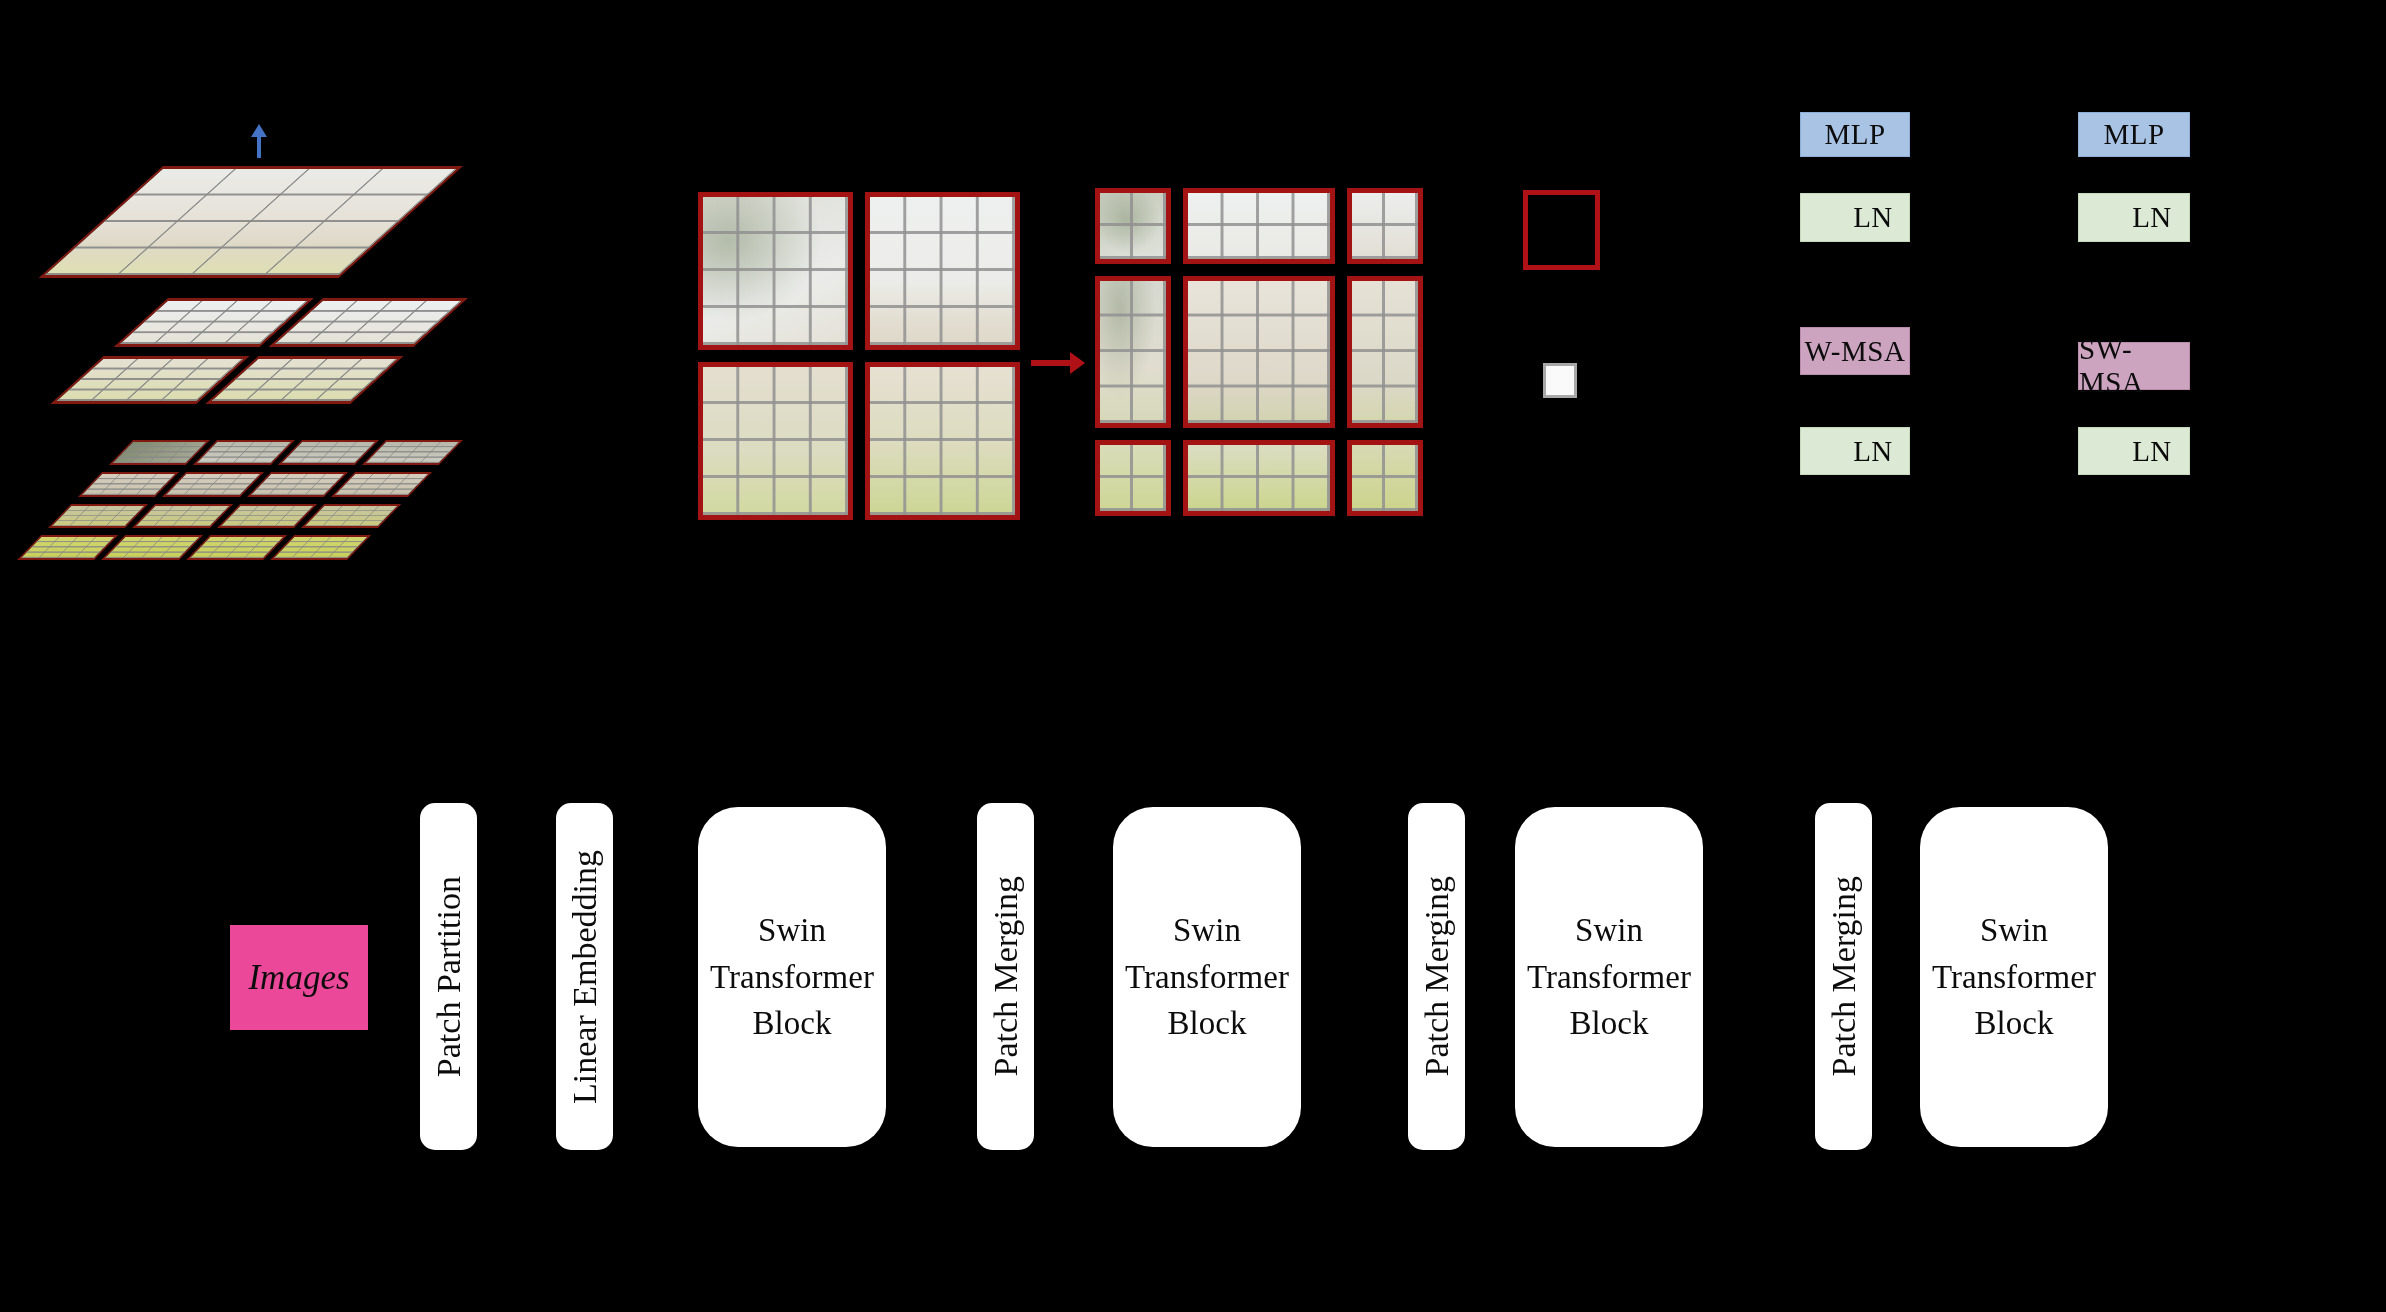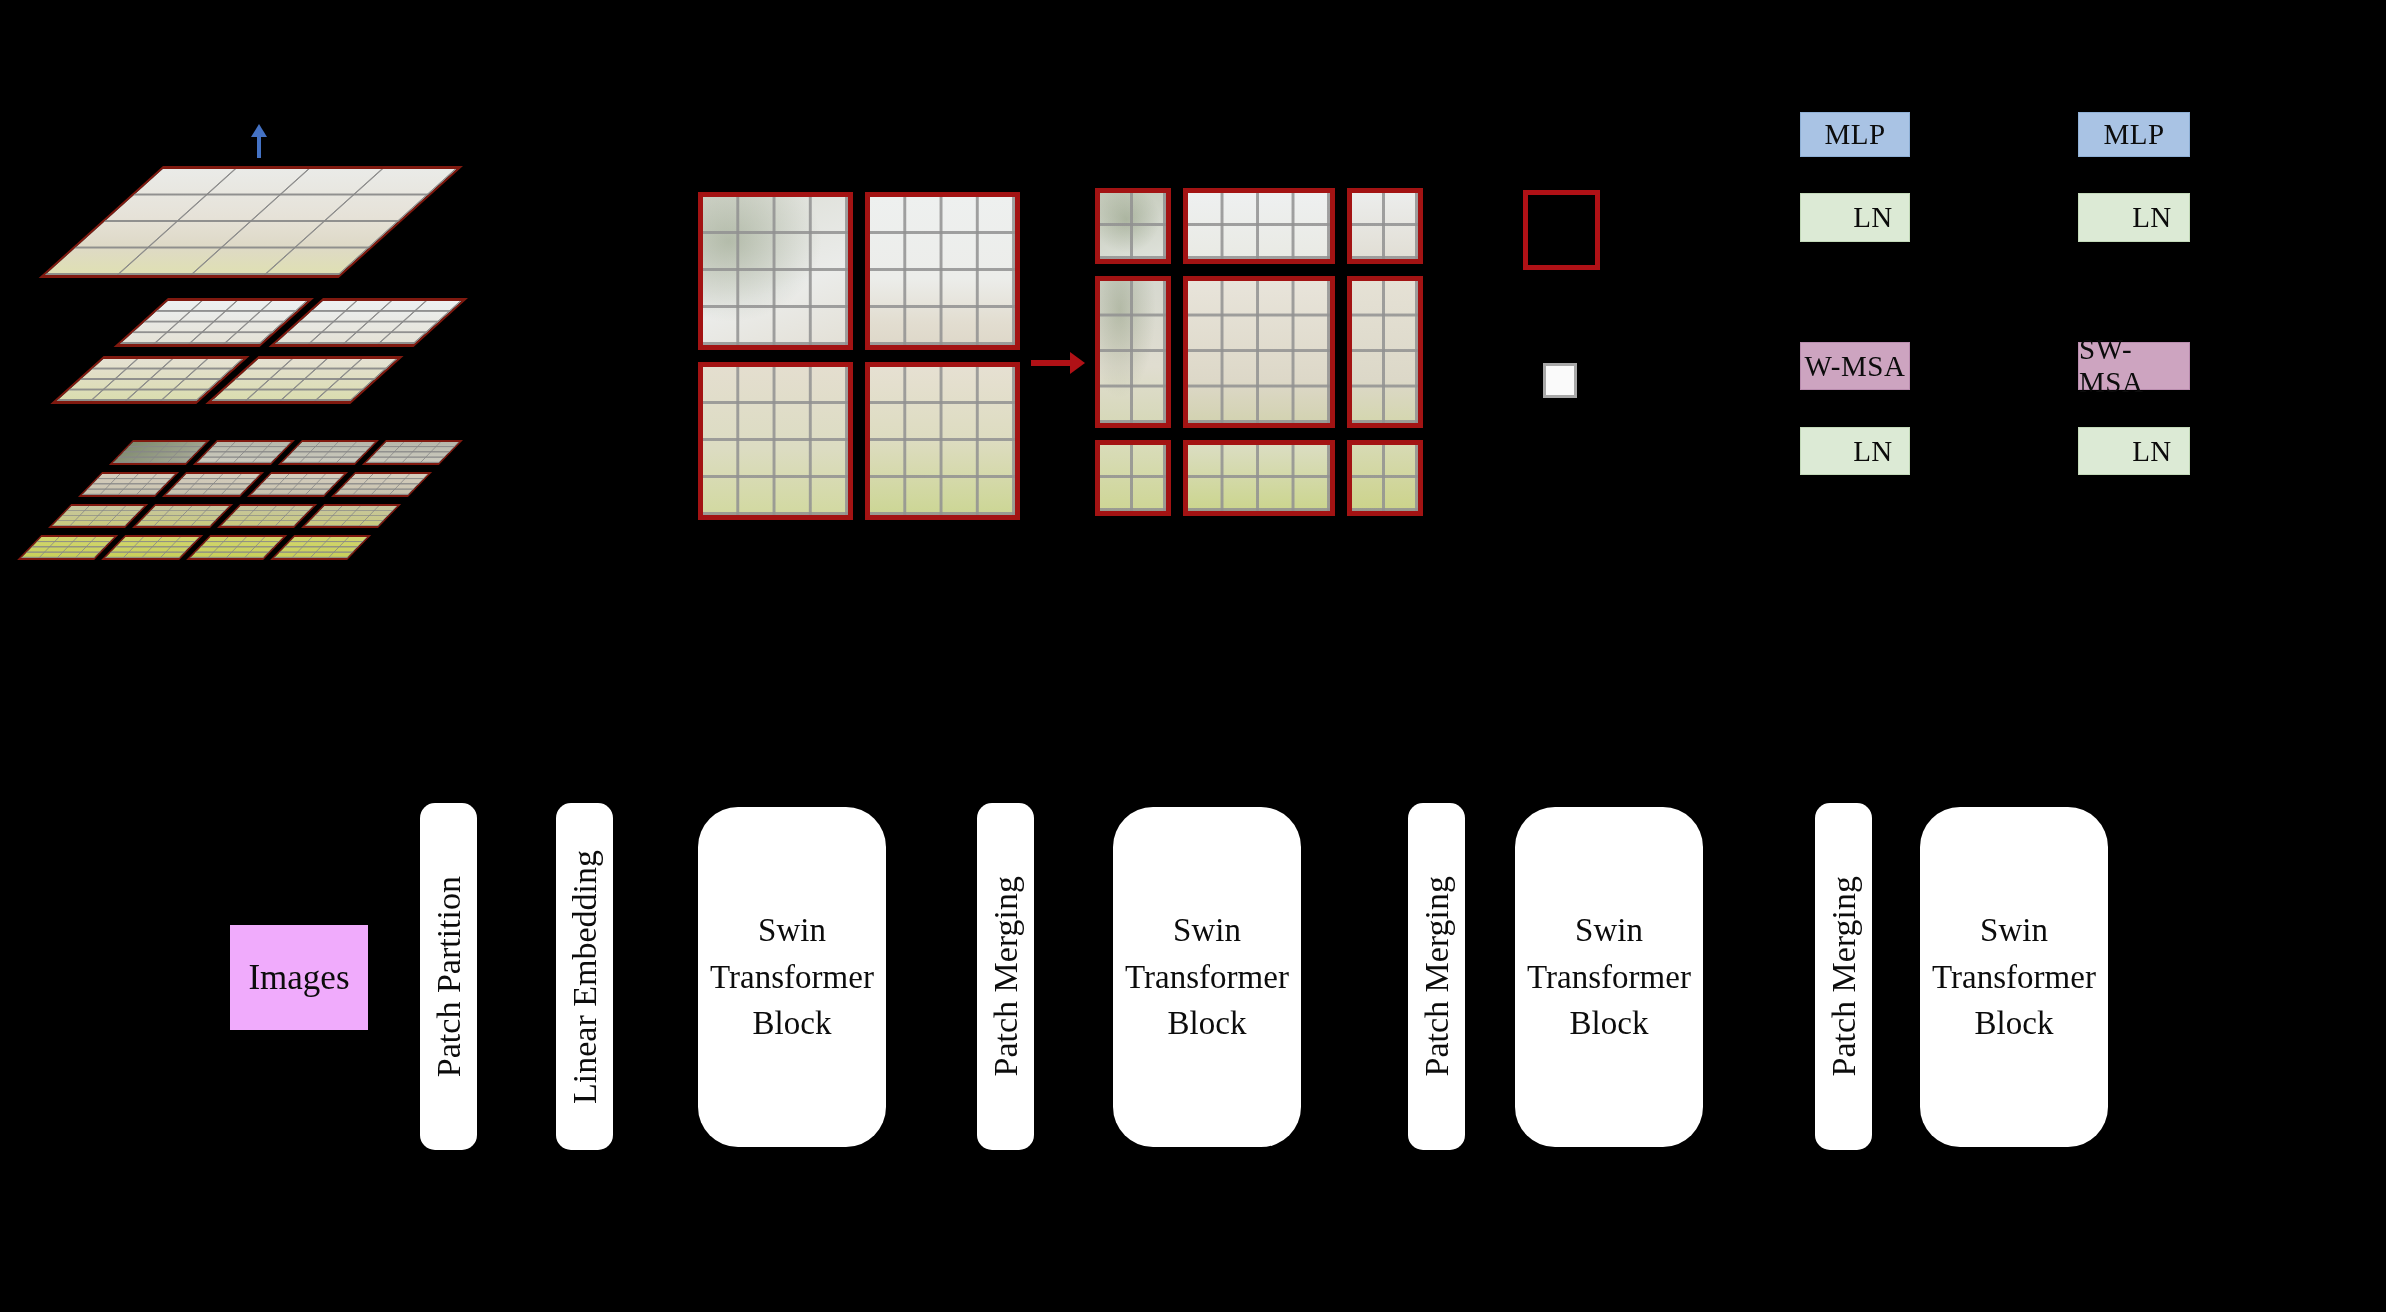--- a/index.html
+++ b/index.html
@@ -64,22 +64,22 @@
   
   #legend-window{position:absolute;left:1523px;top:190px;width:67px;height:70px;border:5px solid #b01116;}
   #legend-patch{position:absolute;left:1543px;top:363px;width:28px;height:29px;background:#fafafa;border:3px solid #a8a8a8;}
   
   .bd-box{position:absolute;display:flex;align-items:center;justify-content:center;
           font-size:29px;letter-spacing:.5px;box-sizing:border-box;}
   .mlp{background:#a9c3e4;border:1px solid #8fb0d6;}
   .lnb{background:#dcead5;border:1px solid #c3d9b9;padding-left:36px;}
   .msa{background:#cda4c0;border:1px solid #b98cae;}
   
-  .images-box{position:absolute;left:230px;top:925px;width:138px;height:105px;background:#f0abfc;
-              display:flex;align-items:center;justify-content:center;font-size:35px;}
+  .images-box{position:absolute;left:230px;top:925px;width:138px;height:105px;background:#ec4899;
+              display:flex;align-items:center;justify-content:center;font-size:35px;font-style:italic;}
   .thin-box{position:absolute;top:803px;width:57px;height:347px;background:#fff;border-radius:15px;
             display:flex;align-items:center;justify-content:center;}
   .thin-box .vtext{writing-mode:vertical-rl;transform:rotate(180deg);font-size:34px;white-space:nowrap;}
   .block-box{position:absolute;top:807px;width:188px;height:340px;background:#fff;border-radius:40px;
              display:flex;align-items:center;justify-content:center;text-align:center;
              font-size:33px;line-height:1.42;padding:0 6px;box-sizing:border-box;}
 </style>
 </head>
 <body>
 
@@ -208,21 +208,21 @@
     <div class="window">
         <div class="lines thick" style="--cw:50%;--ch:50%"></div>
       </div>
   </div>
 
   <div id="legend-window"></div>
   <div id="legend-patch"></div>
 
   <div class="bd-box mlp" style="left:1800px;top:112px;width:110px;height:45px">MLP</div>
   <div class="bd-box lnb" style="left:1800px;top:193px;width:110px;height:49px">LN</div>
-  <div class="bd-box msa" style="left:1800px;top:342px;width:110px;height:48px">W-MSA</div>
+  <div class="bd-box msa" style="left:1800px;top:327px;width:110px;height:48px">W-MSA</div>
   <div class="bd-box lnb" style="left:1800px;top:427px;width:110px;height:48px">LN</div>
 
   <div class="bd-box mlp" style="left:2078px;top:112px;width:112px;height:45px">MLP</div>
   <div class="bd-box lnb" style="left:2078px;top:193px;width:112px;height:49px">LN</div>
   <div class="bd-box msa" style="left:2078px;top:342px;width:112px;height:48px">SW-MSA</div>
   <div class="bd-box lnb" style="left:2078px;top:427px;width:112px;height:48px">LN</div>
 
   <div class="images-box">Images</div>
 
   <div class="thin-box" style="left:420px">

